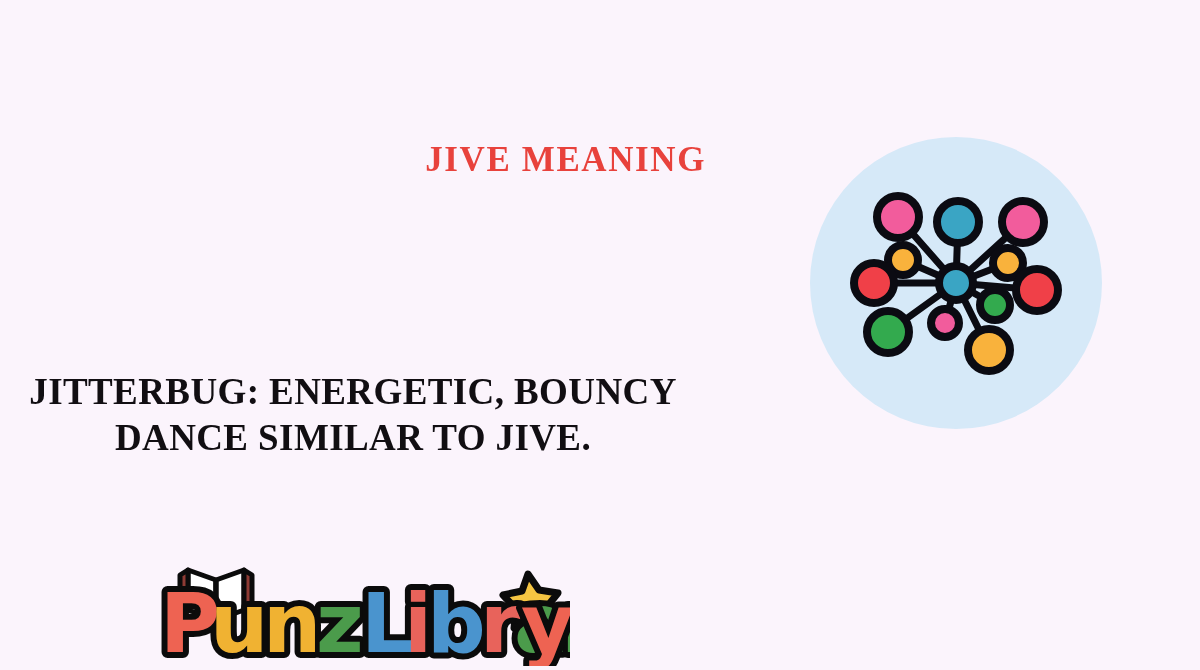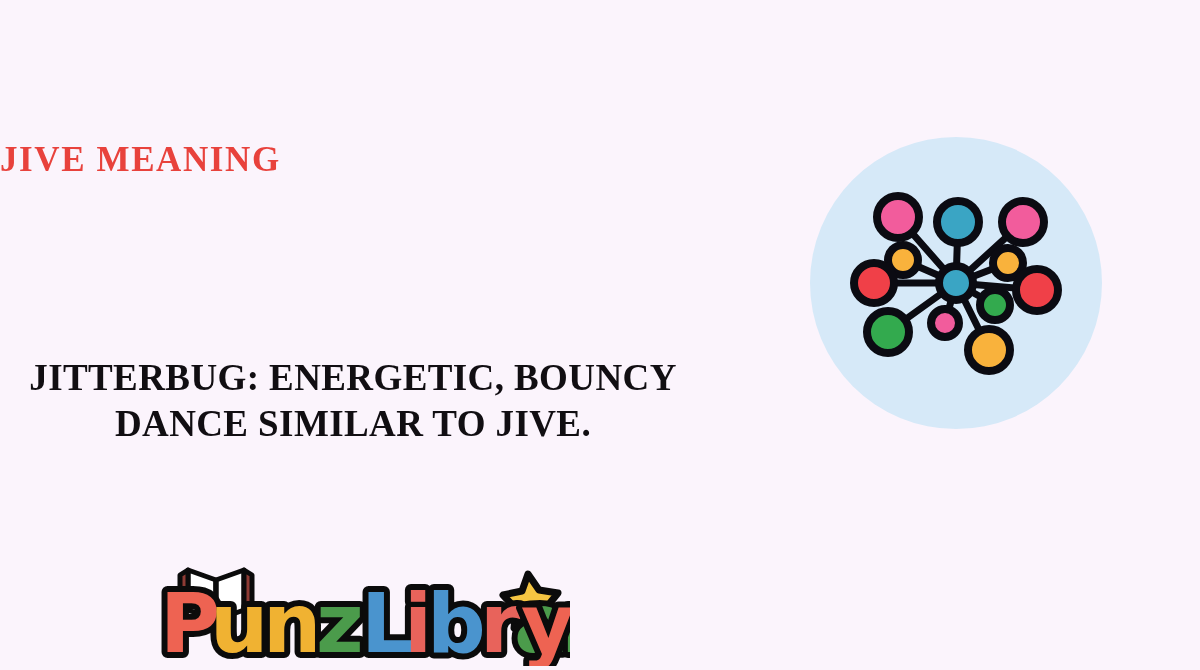--- a/index.html
+++ b/index.html
@@ -27,34 +27,34 @@
     top: 0px;
     width: 706px;
     height: 670px;
   }
 
   #page-title {
     position: absolute;
     left: 0;
     top: 139px;
     width: 706px;
-    text-align: left;
+    text-align: right;
     font-family: "Liberation Serif", "DejaVu Serif", serif;
     font-weight: bold;
     font-size: 35px;
     letter-spacing: 1.6px;
     color: #E8423C;
     line-height: 1.2;
     white-space: nowrap;
   }
 
   #definition-text {
     position: absolute;
     left: 0;
-    top: 355px;
+    top: 369px;
     width: 706px;
     text-align: center;
     font-family: "Liberation Serif", "DejaVu Serif", serif;
     font-weight: bold;
     font-size: 37px;
     letter-spacing: 0.4px;
     color: #110E12;
     line-height: 1.24;
     padding: 0 26px;
     box-sizing: border-box;

